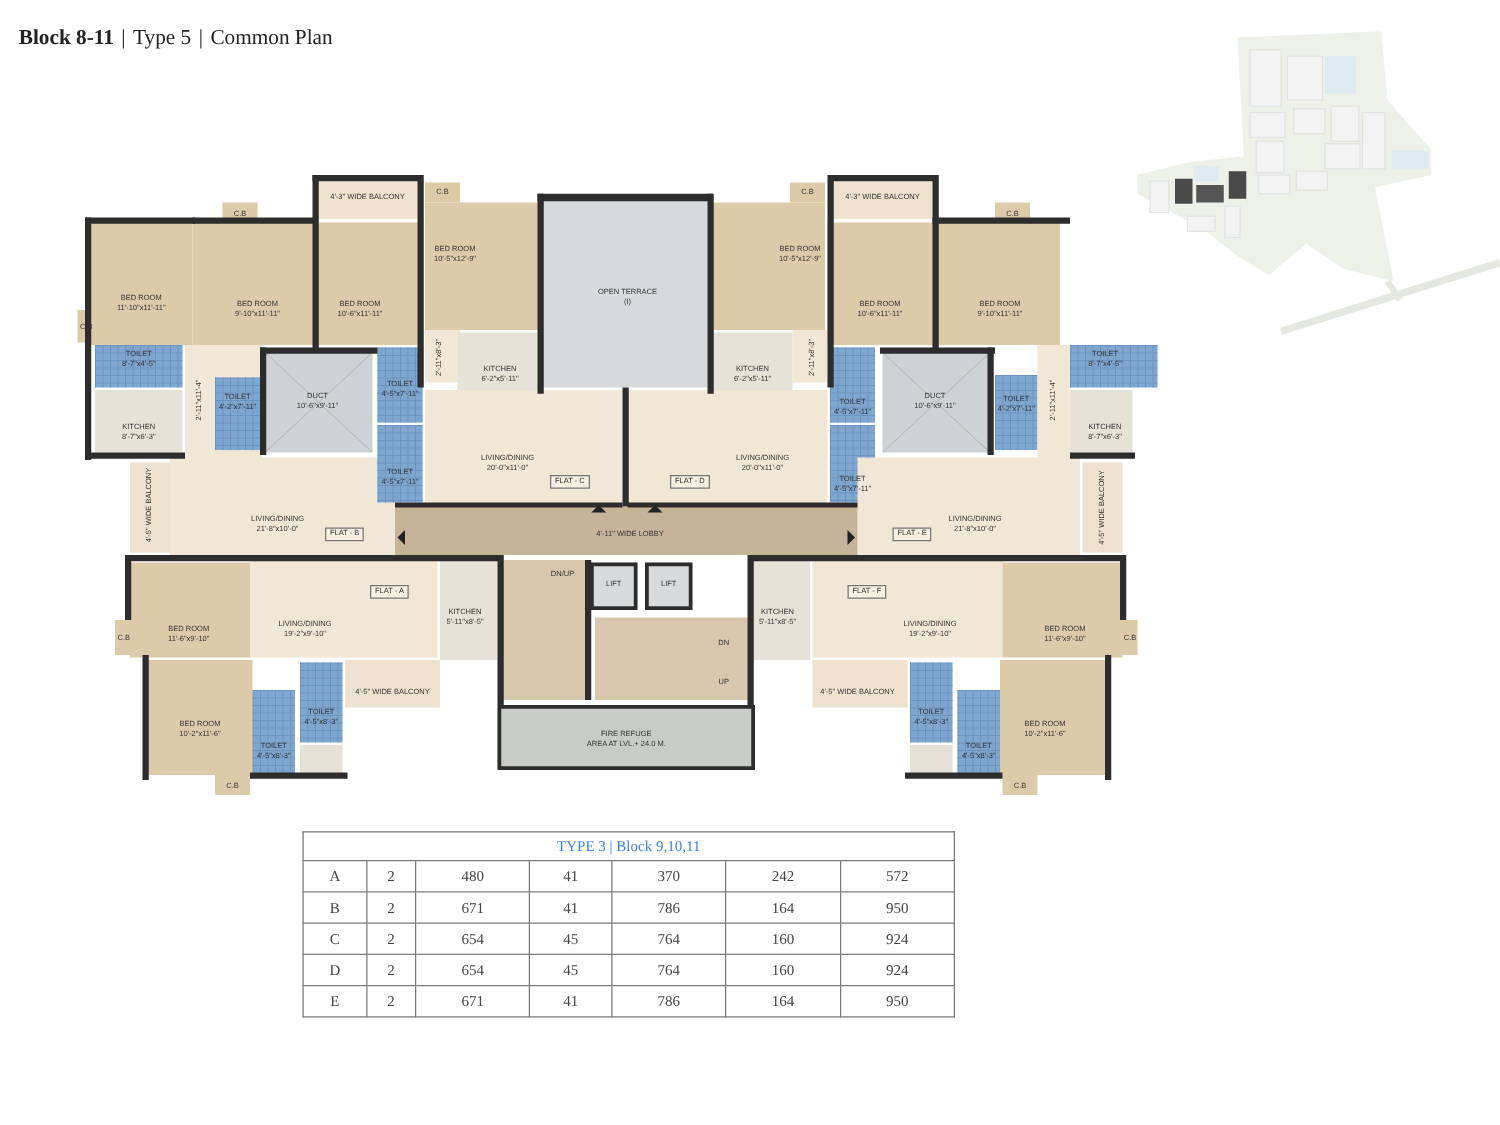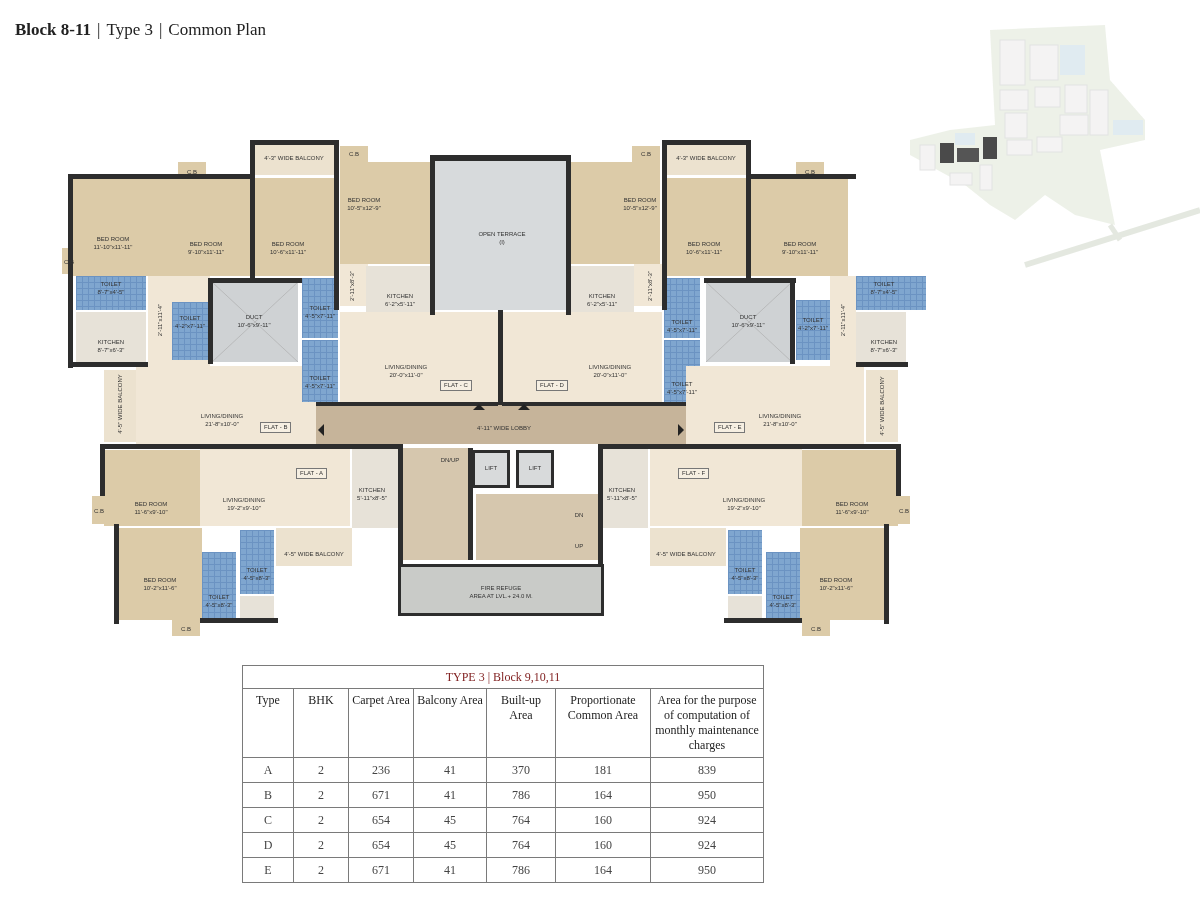--- a/index.html
+++ b/index.html
@@ -30,27 +30,27 @@
   .arrow.up{border-left:6px solid transparent;border-right:6px solid transparent;border-bottom:6px solid #222;}
   .arrow.left{border-top:6px solid transparent;border-bottom:6px solid transparent;border-right:6px solid #222;}
   .arrow.right{border-top:6px solid transparent;border-bottom:6px solid transparent;border-left:6px solid #222;}
   .xline{position:absolute;left:0;top:0;width:100%;height:100%;}
   .table-wrap{position:absolute;left:242px;top:665px;width:522px;}
   .tbl-head{background:#f7e7c3;text-align:center;font-size:13px;height:22px;line-height:22px;color:#222;}
   table{border-collapse:collapse;width:522px;font-size:12px;}
   td,th{border:1px solid #7a7a7a;text-align:center;color:#333;}
   th{font-weight:normal;color:#222;vertical-align:top;padding:4px 2px;line-height:15px;}
   td{height:22px;color:#444;}
-  .subhead td{height:20px;color:#7f1d1d;font-size:12px;}
+  .subhead td{height:20px;color:#3b82f6;font-size:12px;}
 </style>
 </head>
 <body>
 
 <div class="title">
-  <b>Block 8-11</b><span class="sep">|</span><span>Type 3</span><span class="sep">|</span><span>Common Plan</span>
+  <b>Block 8-11</b><span class="sep">|</span><span>Type 5</span><span class="sep">|</span><span>Common Plan</span>
 </div>
 
 <div class="keyplan">
   <svg width="305" height="265" viewBox="0 0 305 265">
     <g opacity="0.55">
       <polygon points="95,15 210,10 215,65 250,105 250,125 205,135 220,210 180,200 150,180 120,205 95,190 70,170 15,140 15,125 55,115 100,110" fill="#dfe6d6"></polygon>
       <rect x="105" y="25" width="25" height="45" fill="#eceaea" stroke="#ccc"></rect>
       <rect x="135" y="30" width="28" height="35" fill="#eceaea" stroke="#ccc"></rect>
       <rect x="165" y="30" width="25" height="30" fill="#c7dbe6"></rect>
       <rect x="105" y="75" width="28" height="20" fill="#eceaea" stroke="#ccc"></rect>
@@ -397,36 +397,27 @@
   <div class="lbl" style="left:816px;top:625px;">C.B</div>
 </div>
 
 <div class="table-wrap">
   <table>
     <tbody>
         <tr class="subhead">
           <td colspan="7">TYPE 3 | Block 9,10,11</td>
         </tr>
     <tr>
-      <th style="width:46px;">Type</th>
-      <th style="width:50px;">BHK</th>
-      <th style="width:60px;">Carpet Area</th>
-      <th style="width:68px;">Balcony Area</th>
-      <th style="width:64px;">Built-up Area</th>
-      <th style="width:90px;">Proportionate Common Area</th>
-      <th>Area for the purpose of computation of monthly maintenance charges</th>
-    </tr>
-    <tr>
       <td>A</td>
           <td>2</td>
-          <td>236</td>
+          <td>480</td>
           <td>41</td>
           <td>370</td>
-          <td>181</td>
-          <td>839</td>
+          <td>242</td>
+          <td>572</td>
     </tr>
     <tr>
       <td>B</td>
           <td>2</td>
           <td>671</td>
           <td>41</td>
           <td>786</td>
           <td>164</td>
           <td>950</td>
     </tr>

